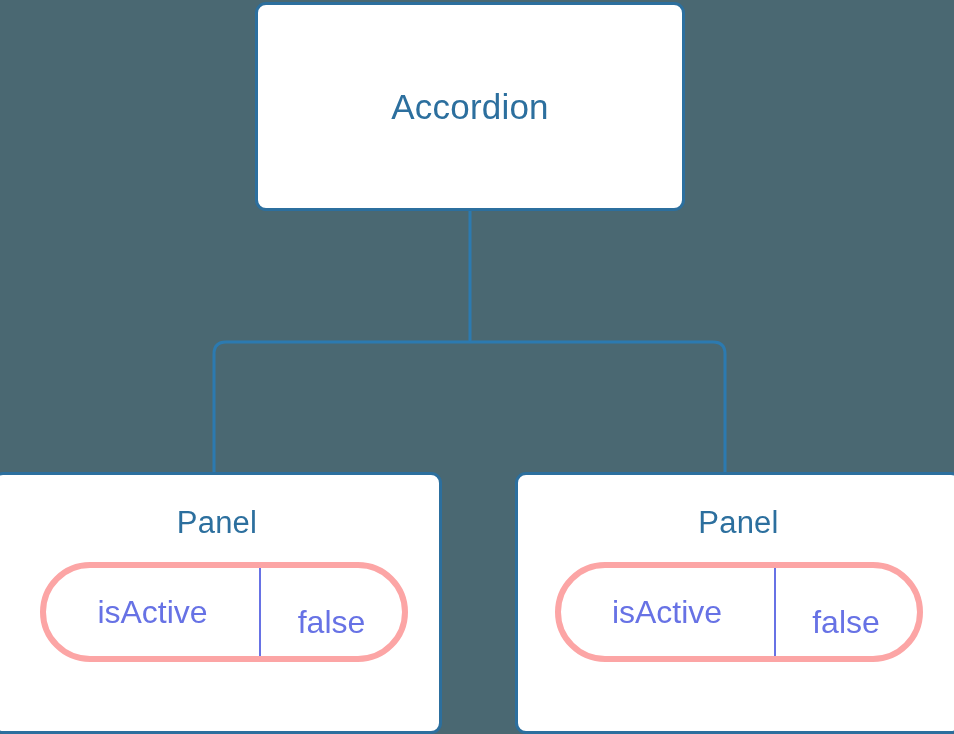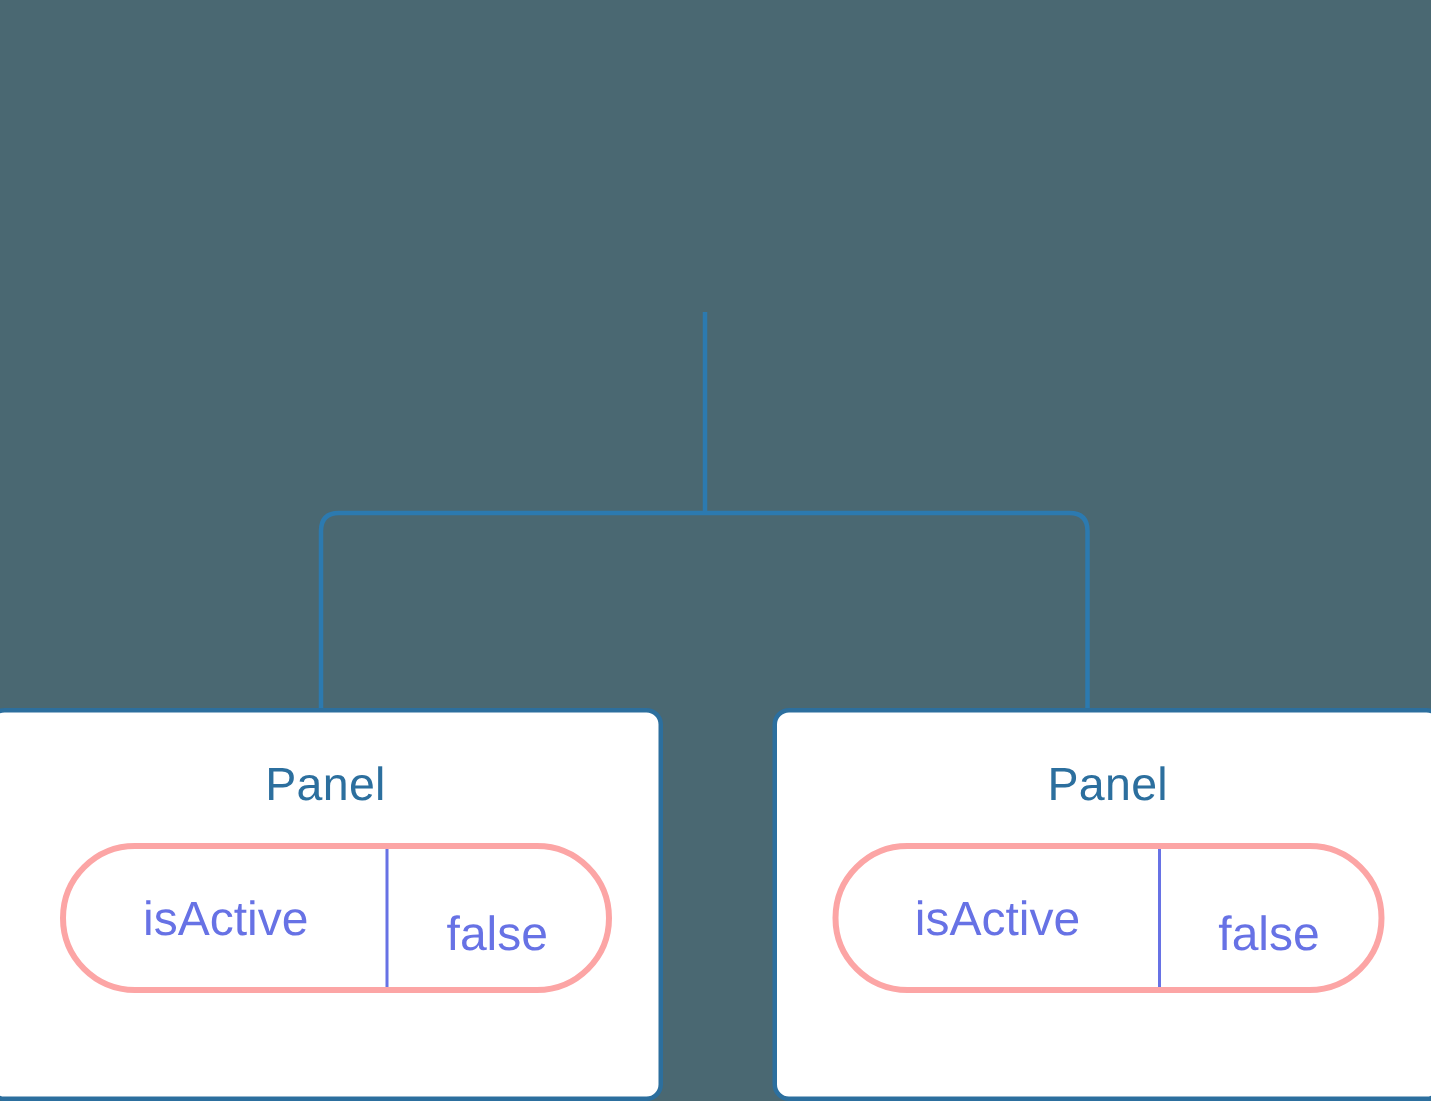--- a/index.html
+++ b/index.html
@@ -77,21 +77,21 @@
   }
   .node-leaf .node-title {
     margin-top: 32px;
     font-size: 31px;
   }
 
   
   .pill {
     margin-top: 24px;
     height: 100px;
-    border: 4px solid #fca5a5;
+    border: 6px solid #fca5a5;
     border-radius: 50px;
     display: flex;
     align-items: stretch;
     background: transparent;
     box-sizing: border-box;
     overflow: hidden;
   }
   .node-leaf.left .pill  { width: 368px; margin-left: 14px; }
   .node-leaf.right .pill { width: 368px; margin-left: 0px; }
 
@@ -118,20 +118,23 @@
 <body>
 
 <div id="stage">
 
   <svg id="connectors" viewBox="0 0 954 734" width="954" height="734" aria-hidden="true">
     <path d="M470,208 L470,342" fill="none" stroke="#2c7ab0" stroke-width="3"></path>
     <path d="M470,342 L226,342 Q214,342 214,354 L214,476" fill="none" stroke="#2c7ab0" stroke-width="3" stroke-linecap="butt" stroke-linejoin="round"></path>
     <path d="M470,342 L713,342 Q725,342 725,354 L725,476" fill="none" stroke="#2c7ab0" stroke-width="3" stroke-linecap="butt" stroke-linejoin="round"></path>
   </svg>
 
+  <div class="node node-root">
+    <span class="node-title">Accordion</span>
+  </div>
 
   <div class="node node-leaf left">
     <span class="node-title">Panel</span>
     <div class="pill">
       <span class="pill-key">isActive</span>
       <span class="pill-val">false</span>
     </div>
   </div>
 
   <div class="node node-leaf right">

